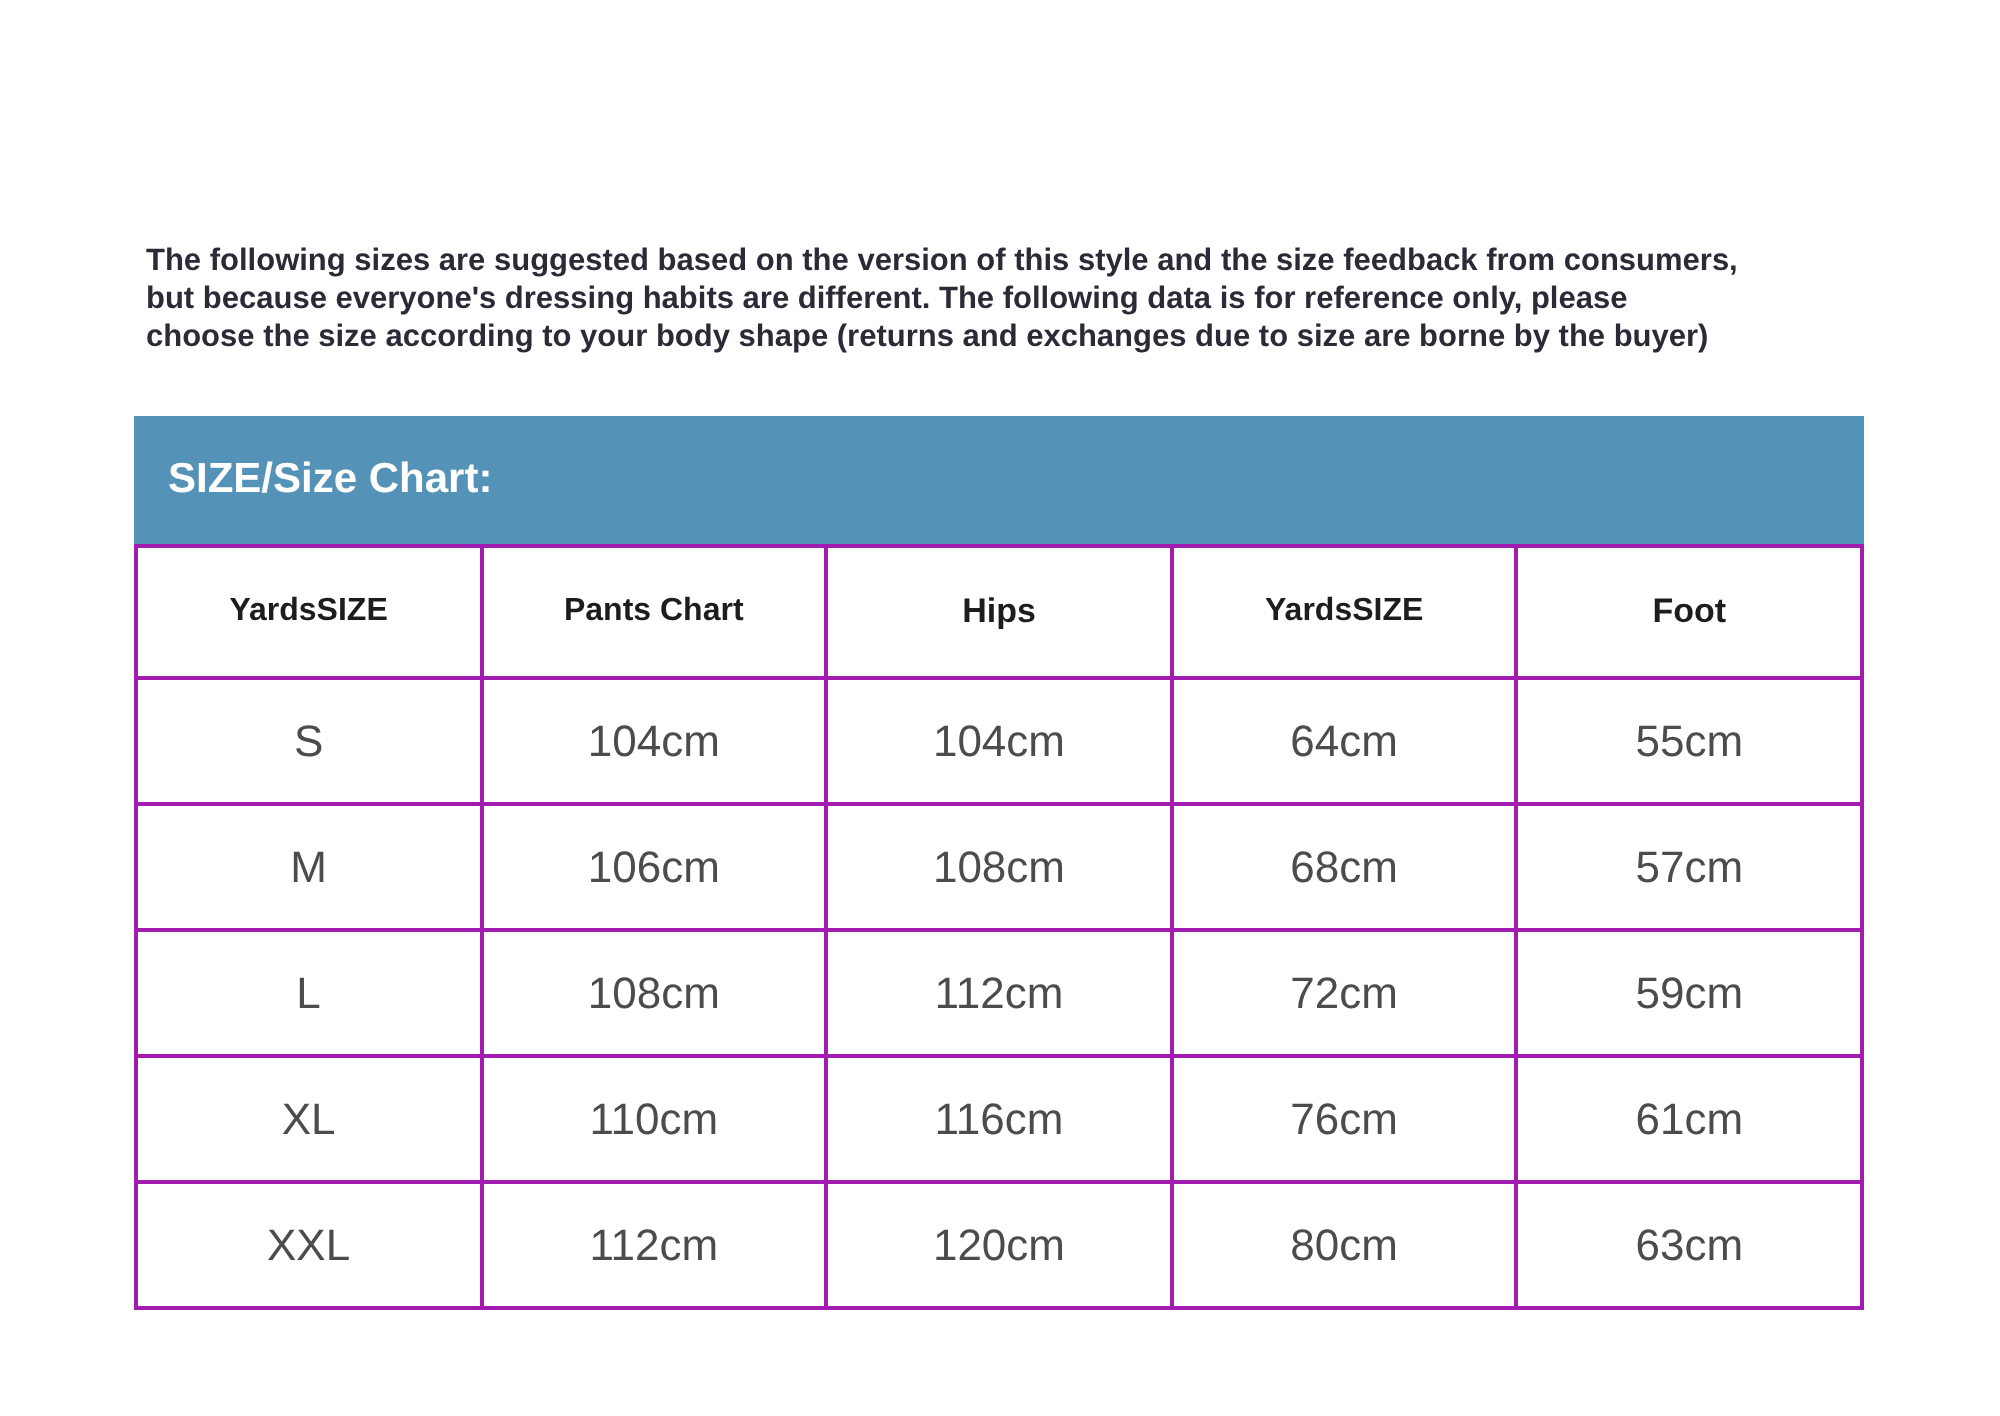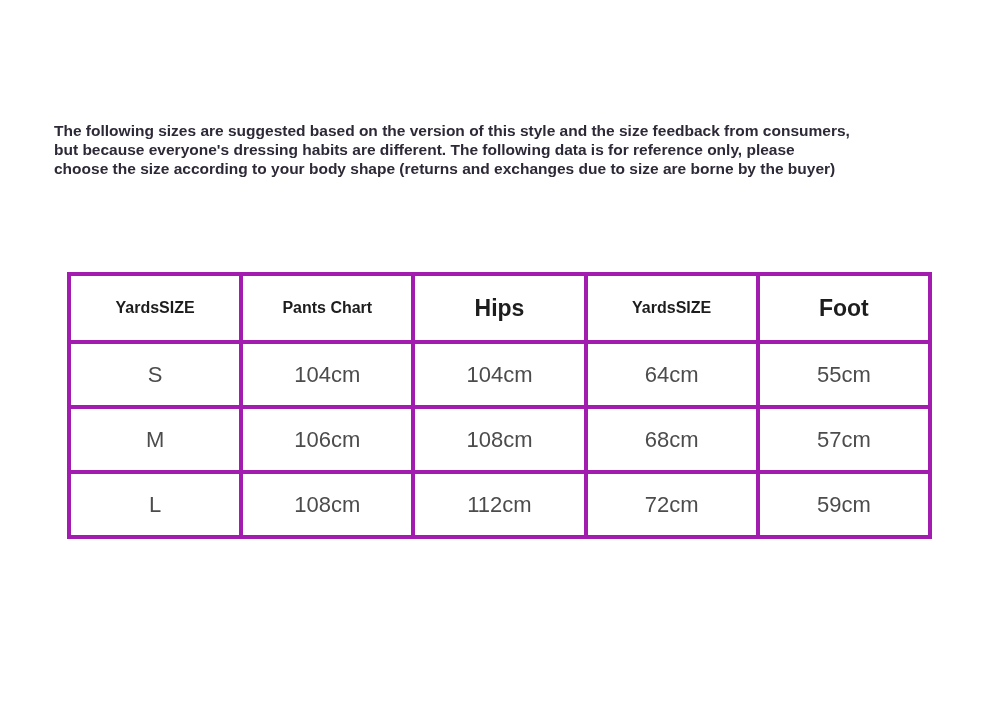--- a/index.html
+++ b/index.html
@@ -15,21 +15,21 @@
     position: absolute;
     left: 65px;
     top: 77px;
     margin: 0;
     font-size: 15.5px;
     font-weight: bold;
     color: #2e2936;
   }
   .rec-body {
     position: absolute;
-    left: 54px;
+    left: 73px;
     top: 121px;
     width: 885px;
     margin: 0;
     font-size: 15.5px;
     font-weight: bold;
     color: #2e2936;
     line-height: 19px;
     white-space: pre-line;
   }
   .chart-bar {
@@ -51,51 +51,54 @@
   }
   .size-table {
     position: absolute;
     left: 67px;
     top: 272px;
     width: 865px;
     border-collapse: collapse;
     table-layout: fixed;
   }
   .size-table th, .size-table td {
-    border: 4px solid #a21caf;
+    border: 2px solid #a21caf;
     text-align: center;
     vertical-align: middle;
     padding: 0;
   }
   .size-table th {
     height: 64px;
     font-size: 16px;
     font-weight: bold;
     color: #1d1d1d;
   }
   .size-table th.lg {
-    font-size: 23px;
+    font-size: 17px;
   }
   .size-table td {
     height: 61px;
     font-size: 22px;
     font-weight: normal;
     color: #4c4c4c;
   }
 </style>
 </head>
 <body>
 
 <div class="page">
 
 
   <p class="rec-body">The following sizes are suggested based on the version of this style and the size feedback from consumers,
 but because everyone's dressing habits are different. The following data is for reference only, please
 choose the size according to your body shape (returns and exchanges due to size are borne by the buyer)</p>
 
+  <div class="chart-bar">
+    <span class="bar-title">SIZE/Size Chart:</span>
+  </div>
 
   <table class="size-table">
     <thead>
       <tr>
         <th>YardsSIZE</th>
         <th>Pants Chart</th>
         <th class="lg">Hips</th>
         <th>YardsSIZE</th>
         <th class="lg">Foot</th>
       </tr>
@@ -115,16 +118,30 @@
         <td>68cm</td>
         <td>57cm</td>
       </tr>
       <tr>
         <td>L</td>
         <td>108cm</td>
         <td>112cm</td>
         <td>72cm</td>
         <td>59cm</td>
       </tr>
+      <tr>
+        <td>XL</td>
+        <td>110cm</td>
+        <td>116cm</td>
+        <td>76cm</td>
+        <td>61cm</td>
+      </tr>
+      <tr>
+        <td>XXL</td>
+        <td>112cm</td>
+        <td>120cm</td>
+        <td>80cm</td>
+        <td>63cm</td>
+      </tr>
     </tbody>
   </table>
 
 </div>
 
 </body></html>

